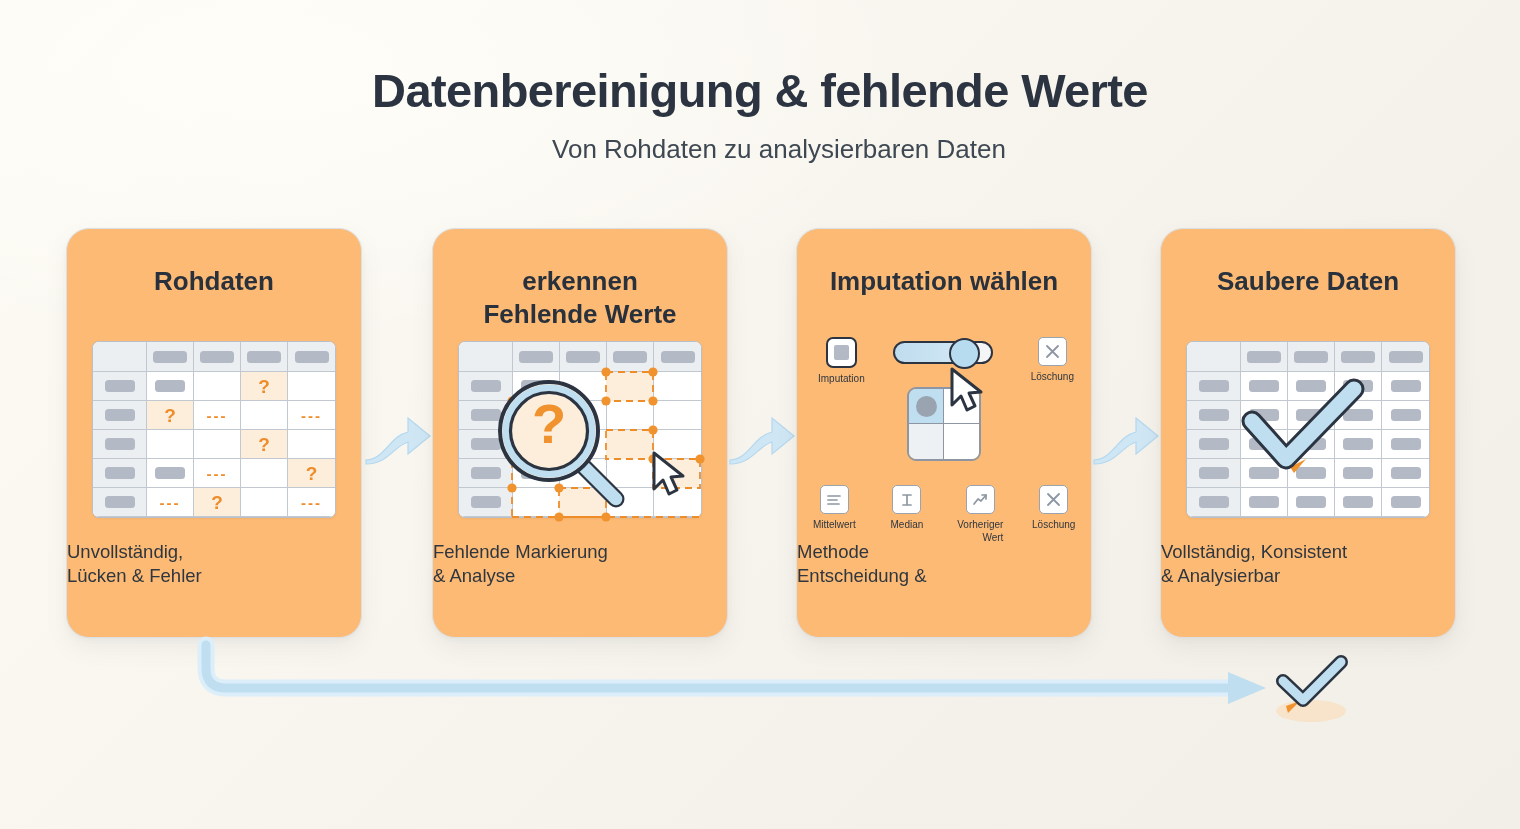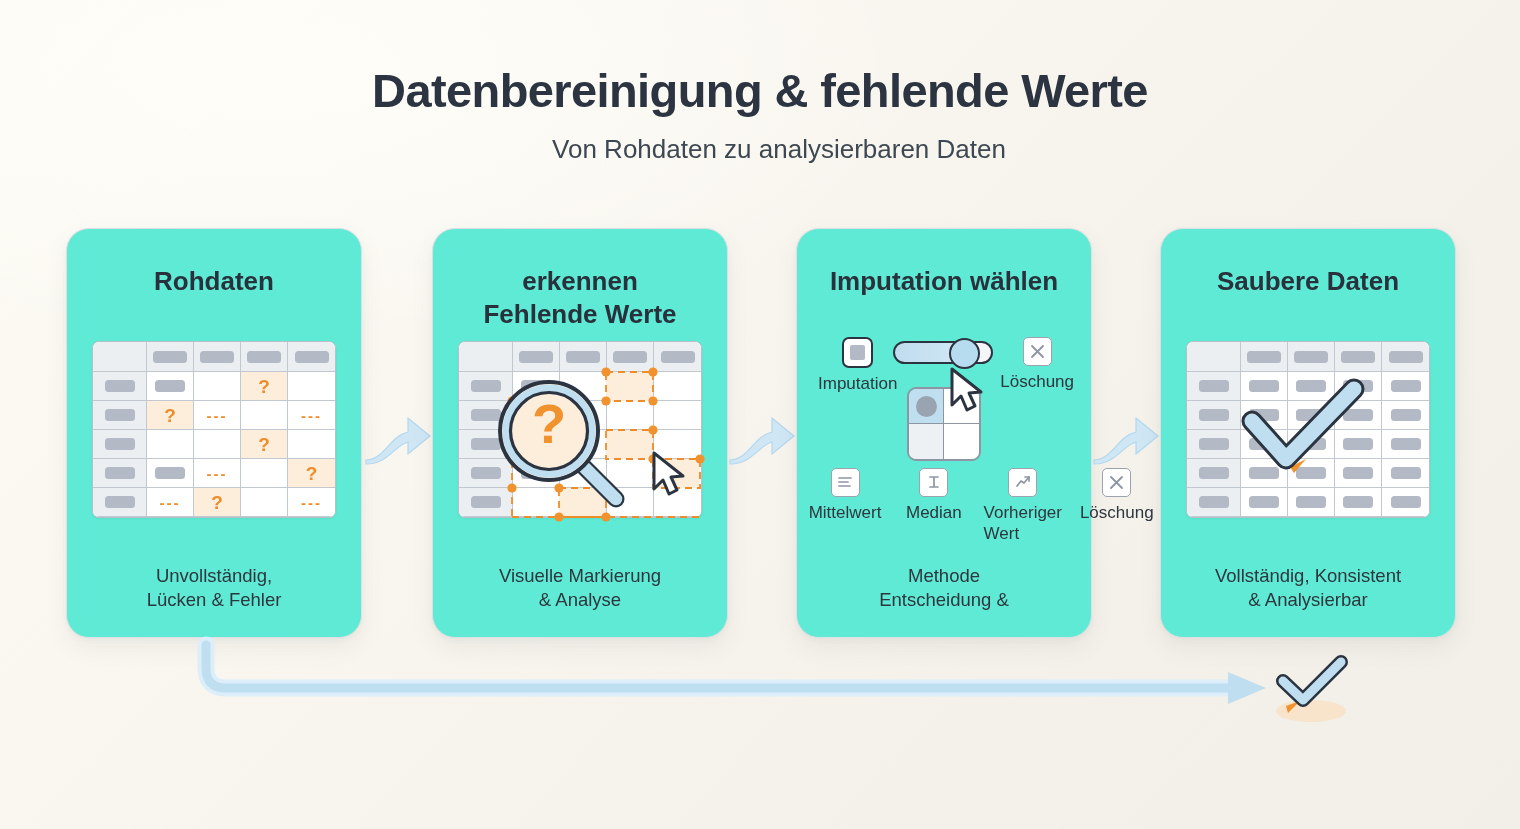--- a/index.html
+++ b/index.html
@@ -17,38 +17,38 @@
   .header { position:absolute; top:46px; left:0; width:100%; text-align:center;margin-top:20px; }
   .title {
     font-size:47px; font-weight:700; color:#2b3440; letter-spacing:-0.6px;
     line-height:1.08;
   }
   .subtitle { margin-top:17px; font-size:26px; color:#3e4852; font-weight:400;padding-left:38px; }
 
   
   .card {
     position:absolute; top:228px; width:296px; height:410px;
-    background:#5eead4;
+    background:#fdba74;
     border:1.3px solid #dcdfe3;
     border-radius:23px;
     box-shadow:0 10px 22px rgba(110,110,110,0.085), 0 2px 5px rgba(110,110,110,0.05);
   }
   #card-1 { left:66px; }
   #card-2 { left:432px; }
   #card-3 { left:796px; }
   #card-4 { left:1160px; }
 
   .card-title {
     position:absolute; top:0; left:0; width:100%;
     padding:36px 18px 0; text-align:center;
     font-size:26px; font-weight:700; color:#28313c; line-height:1.28;
   }
   .card-caption {
-    position:absolute; bottom:24px; left:0; width:100%;
-    text-align:center; font-size:18.5px; color:#2e363f; line-height:1.33;
+    position:absolute; bottom:48px; left:0; width:100%;
+    font-size:18.5px; color:#2e363f; line-height:1.33;
   }
   .card-art { position:absolute; left:0; width:100%; display:flex; justify-content:center; }
 
   
   .sheet {
     border:1.4px solid #b9c0c9; border-radius:7px; overflow:hidden;
     background:#ffffff; display:grid;
     box-shadow:0 1px 3px rgba(0,0,0,0.05);
   }
   .sheet.s5 { grid-template-columns:54px 47px 47px 47px 47px; }
@@ -78,21 +78,21 @@
 
   
   .strategy { position:relative; width:272px; height:215px; }
   .icon-box {
     width:31px; height:31px; border:2px solid #2b3440; border-radius:7px;
     display:flex; align-items:center; justify-content:center; background:#fff;
   }
   .icon-box.thin { border:1.6px solid #9aa3ae; border-radius:5px; width:29px; height:29px; }
   .inner-sq { width:15px; height:15px; background:#b3bac5; border-radius:2px; }
   .icon-label {
-    font-size:17px; color:#2e363f; text-align:left; line-height:1.25; margin-top:5px;
+    font-size:10px; color:#2e363f; text-align:right; line-height:1.25; margin-top:5px;
   }
   .slot { position:absolute; display:flex; flex-direction:column; align-items:center; }
 
   .slider-track {
     width:100px; height:23px; border-radius:12px; border:2.2px solid #2b3440;
     background:linear-gradient(90deg,#bfdcee 0%,#cfe6f4 62%,#f3f5f7 62%,#f3f5f7 100%);
     position:relative;
   }
   .slider-knob {
     position:absolute; left:54px; top:-5.5px; width:31px; height:31px; border-radius:50%;
@@ -335,21 +335,21 @@
             <text x="91" y="102" text-anchor="middle" font-family="Liberation Sans, sans-serif" font-size="56" font-weight="700" fill="#f0922e">?</text>
           </g>
 
           <g transform="translate(196,112)">
             <path d="M0 0 L0 36 L9 27 L15 41 L23 37 L17 24 L29 23 Z" fill="#ffffff" stroke="#2b3440" stroke-width="3" stroke-linejoin="round"></path>
           </g>
         </svg>
       </div>
     </div>
     <div class="card-caption">
-      <div>Visuelle Markierung</div>
+      <div>Fehlende Markierung</div>
       <div>&amp; Analyse</div>
     </div>
   </div>
 
   <div class="arrow-between" id="arrow-2-3">
     <svg width="70" height="62" viewBox="0 0 70 62">
       <path d="M2 54 C 20 54, 26 30, 44 26 L 44 12 L 66 30 L 44 48 L 44 36 C 30 40, 24 58, 2 58 Z" fill="#cfe6f5" stroke="#b4d8ee" stroke-width="1.2"></path>
     </svg>
   </div>
 

